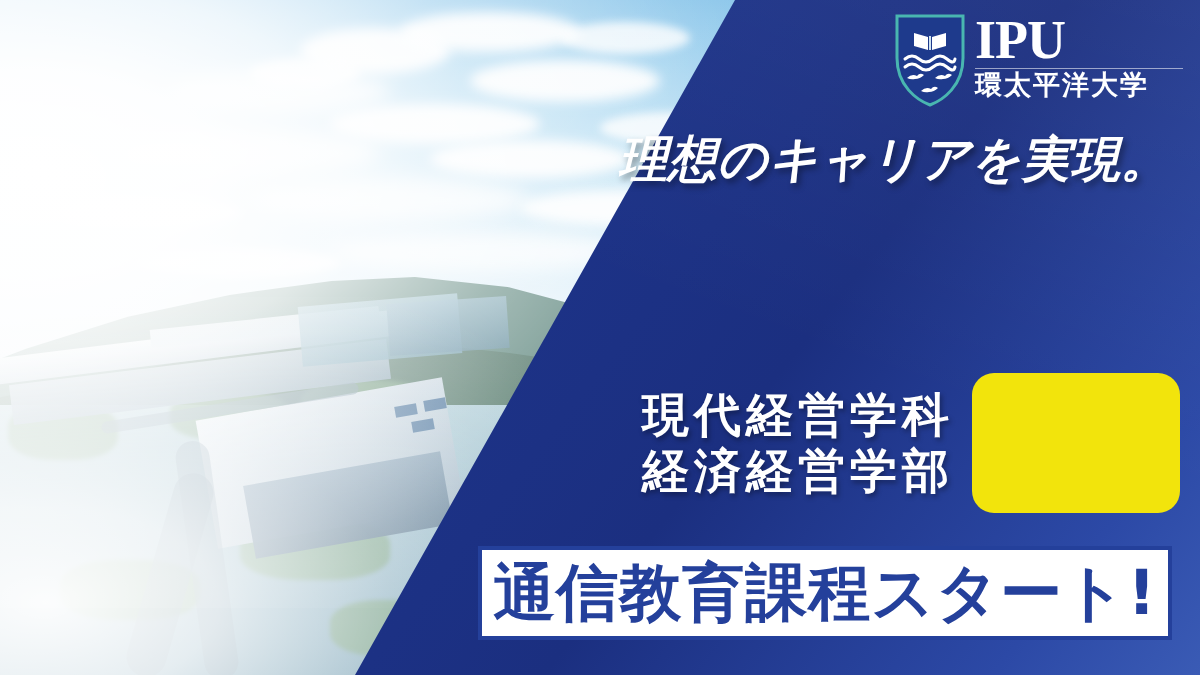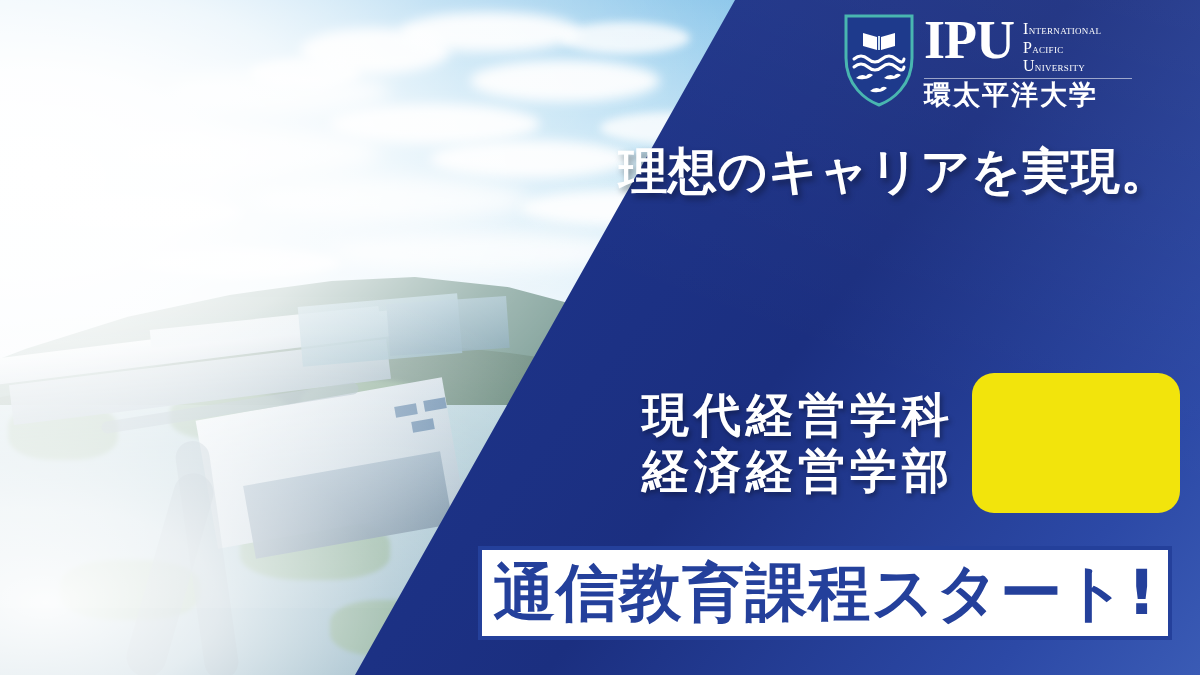--- a/index.html
+++ b/index.html
@@ -63,21 +63,21 @@
     clip-path:polygon(735px 0, 1200px 0, 1200px 675px, 355px 675px);
   }
   .panel-sheen{
     position:absolute;inset:0;
     background:linear-gradient(200deg,rgba(255,255,255,.05) 0%,rgba(255,255,255,0) 45%);
     clip-path:polygon(735px 0, 1200px 0, 1200px 675px, 355px 675px);
     pointer-events:none;
   }
 
   
-  .logo{position:absolute;left:842px;top:12px;width:290px;height:108px;display:flex;align-items:flex-start;}
+  .logo{position:absolute;left:893px;top:12px;width:290px;height:108px;display:flex;align-items:flex-start;}
   .shield{width:74px;height:96px;flex:0 0 74px;}
   .logo-right{margin-left:8px;padding-top:4px;}
   .logo-top{display:flex;align-items:flex-start;}
   .ipu{
     font-family:"Liberation Serif","DejaVu Serif",serif;
     font-weight:700;color:#fff;font-size:54px;line-height:.92;
     letter-spacing:-1px;
   }
   .ipu-sub{
     margin-left:9px;padding-top:4px;
@@ -99,23 +99,24 @@
     font-size:42px;font-weight:700;line-height:1.18;letter-spacing:1px;
     text-shadow:2px 3px 5px rgba(0,0,0,.35);
     font-family:"DejaVu Sans","Liberation Sans",sans-serif;
   }
   .hl2{
     font-size:55px;font-weight:700;line-height:1.16;letter-spacing:.5px;margin-top:2px;
     text-shadow:3px 4px 6px rgba(0,0,0,.38);
     font-family:"DejaVu Sans","Liberation Sans",sans-serif;
   }
   .hl3{
-    font-size:49px;font-weight:700;line-height:1.16;letter-spacing:.5px;margin-top:16px;
+    font-size:49px;font-weight:700;line-height:1.16;letter-spacing:.5px;margin-top:4px;
     text-shadow:3px 4px 6px rgba(0,0,0,.38);
     font-family:"DejaVu Sans","Liberation Sans",sans-serif;
+    font-style:italic;
   }
 
   
   .faculty-row{
     position:absolute;left:520px;top:372px;width:660px;height:142px;
     display:flex;align-items:center;justify-content:flex-end;gap:18px;
   }
   .faculty{
     color:#fff;font-weight:700;font-size:47px;line-height:1.2;letter-spacing:5px;
     text-shadow:2px 3px 5px rgba(0,0,0,.35);white-space:nowrap;
@@ -226,25 +227,20 @@
         <g fill="#ffffff">
           <path d="M14,66 q5,-5 10,-2 q3,-4 7,-1 q-4,4 -9,4 q-4,1 -8,-1 Z"></path>
           <path d="M42,66 q5,-5 10,-2 q3,-4 7,-1 q-4,4 -9,4 q-4,1 -8,-1 Z"></path>
           <path d="M28,79 q5,-5 10,-2 q3,-4 7,-1 q-4,4 -9,4 q-4,1 -8,-1 Z"></path>
         </g>
       </svg>
     </div>
     <div class="logo-right">
       <div class="logo-top">
         <div class="ipu">IPU</div>
-        <div class="ipu-sub">
-          <div>International</div>
-          <div>Pacific</div>
-          <div>University</div>
-        </div>
       </div>
       <div class="logo-rule"></div>
       <div class="kanji-name">環太平洋大学</div>
     </div>
   </div>
 
   <div class="headline">
     <div class="hl3">理想のキャリアを実現。</div>
   </div>
 

